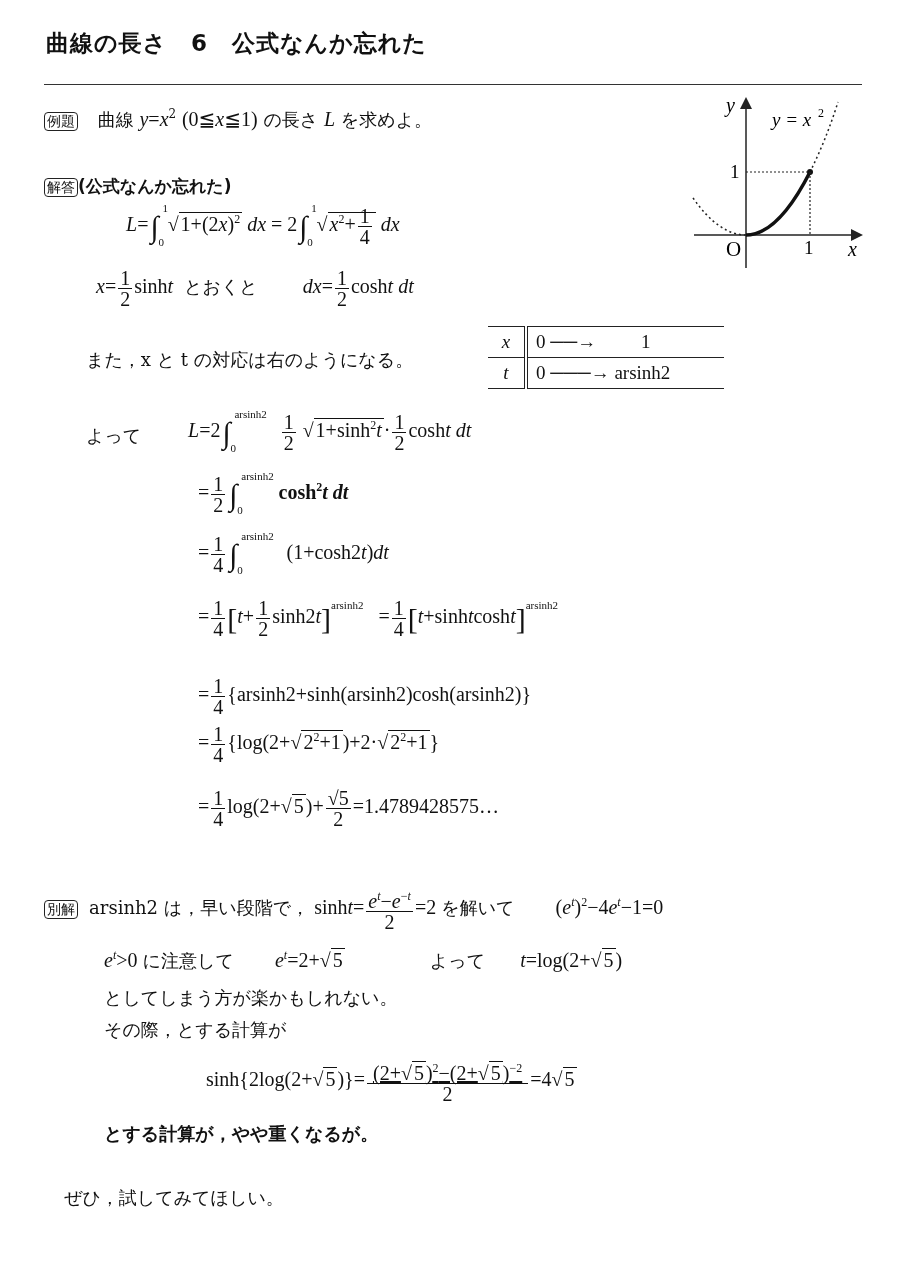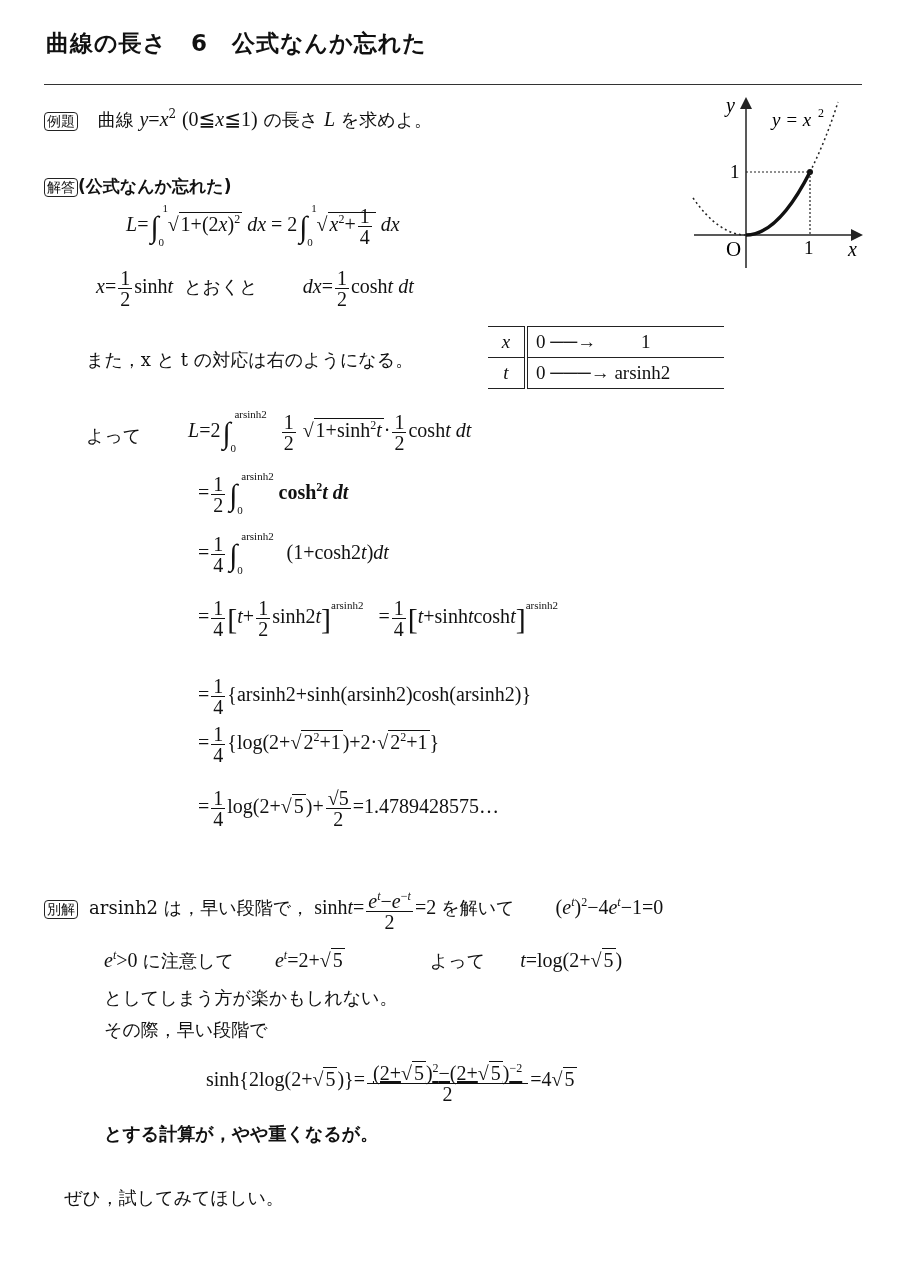--- a/index.html
+++ b/index.html
@@ -149,21 +149,21 @@
 
 <div class="abs" style="left:104px; top:948px;">
   <span class="m"><span class="i">e</span><sup><span class="i">t</span></sup>&gt;0</span>
   <span class="txt">に注意して</span>
   <span class="m" style="margin-left:36px;"><span class="i">e</span><sup><span class="i">t</span></sup>=2+<span class="sqrt">√<span class="rad">5</span></span></span>
   <span class="txt" style="margin-left:80px;">よって</span>
   <span class="m" style="margin-left:30px;"><span class="i">t</span>=log(2+<span class="sqrt">√<span class="rad">5</span></span>)</span>
 </div>
 
 <div class="abs txt" style="left:104px; top:986px;">としてしまう方が楽かもしれない。</div>
-<div class="abs txt" style="left:104px; top:1018px;">その際，早い段階で</div>
+<div class="abs txt" style="left:104px; top:1018px;">その際，とする計算が</div>
 
 <div class="abs m" style="left:206px; top:1058px;">
   sinh{2log(2+<span class="sqrt">√<span class="rad">5</span></span>)}=<span class="frac"><span class="n" style="padding:0 6px;text-decoration:underline;">(2+<span class="sqrt">√<span class="rad">5</span></span>)<sup>2</sup>−(2+<span class="sqrt">√<span class="rad">5</span></span>)<sup>−2</sup></span><span class="d">2</span></span>=4<span class="sqrt">√<span class="rad">5</span></span>
 </div>
 
 <div class="abs txt" style="left:104px; top:1122px;font-weight:bold;">とする計算が，やや重くなるが。</div>
 
 <div class="abs txt" style="left:64px; top:1186px;text-align:center;">ぜひ，試してみてほしい。</div>
 
 </body></html>

